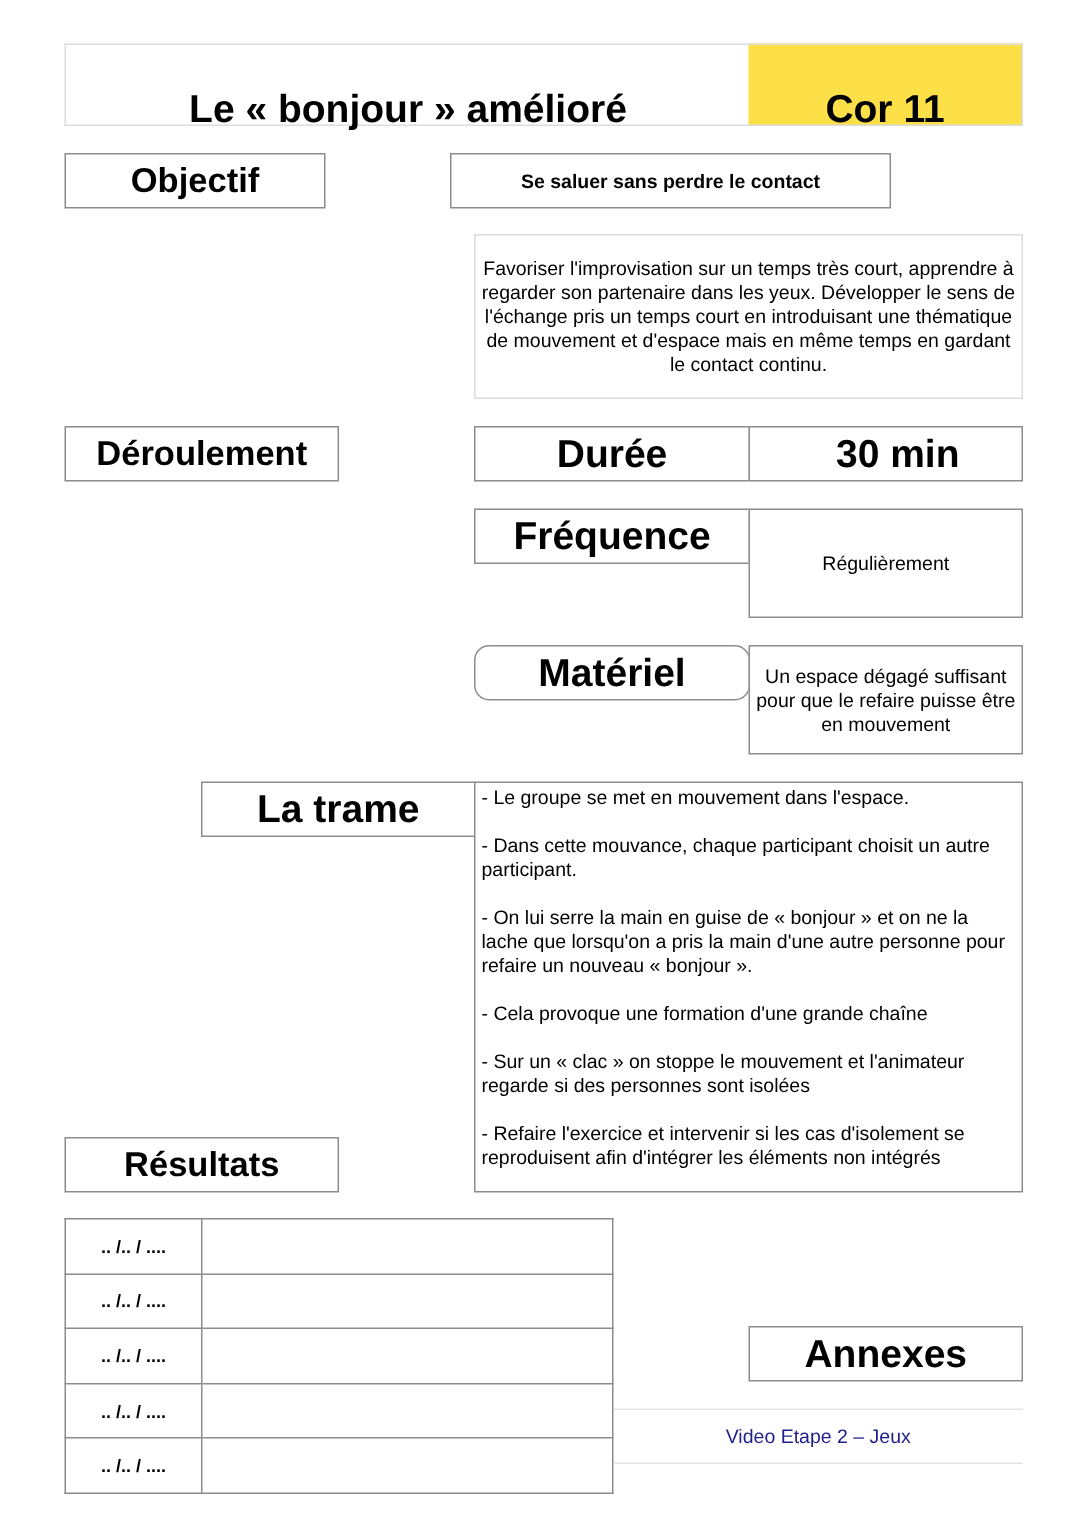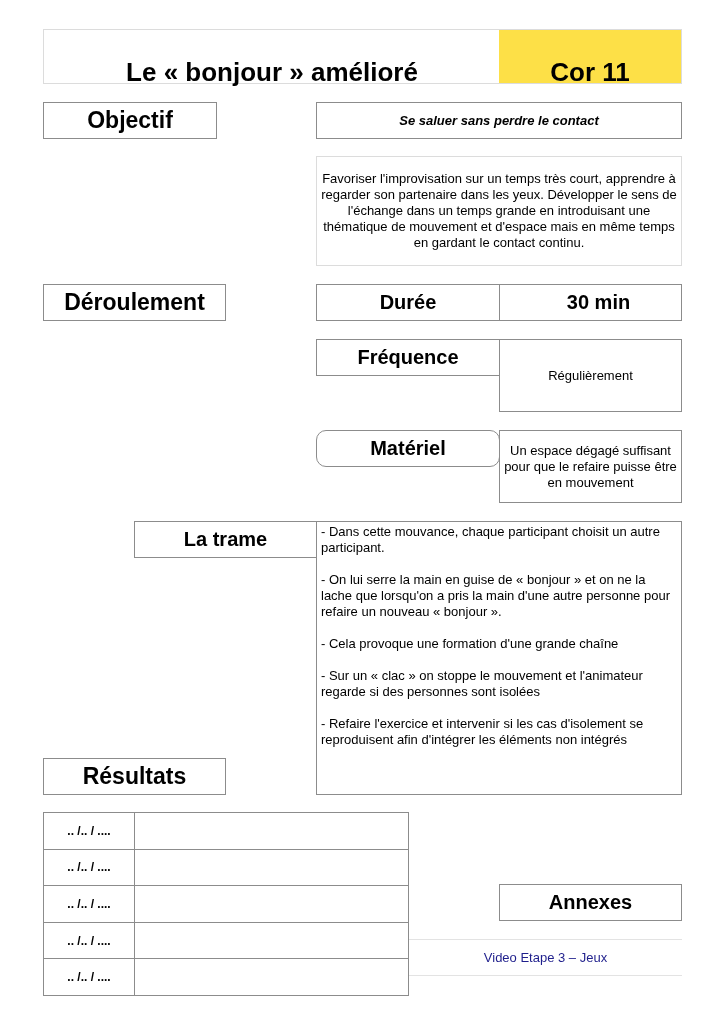--- a/index.html
+++ b/index.html
@@ -3,29 +3,29 @@
   <meta charset="utf-8">
   <style>
     * { box-sizing: border-box; margin: 0; padding: 0; }
     html, body { width: 724px; height: 1024px; background: #ffffff; }
     body { position: relative; font-family: "Liberation Sans", sans-serif; color: #000; overflow: hidden; }
     .abs { position: absolute; }
     .box { border: 1px solid #8c8c8c; background: #fff; display: flex; align-items: center; justify-content: center; text-align: center; }
     .light { border: 1px solid #dcdcdc; }
     .h-title { font-weight: bold; font-size: 26px; margin-top: 32px; }
     .h-sec { font-weight: bold; font-size: 23px; }
-    .h-sub { font-weight: bold; font-size: 20px; }
+    .h-sub { font-weight: bold; font-size: 26px; }
     .small { font-size: 13px; line-height: 16px; }
     .tiny-bold { font-weight: bold; font-size: 13px; }
 
     #title-cell { left: 43px; top: 29px; width: 457px; height: 55px; border-right: none; }
     #code-cell { left: 499px; top: 29px; width: 183px; height: 55px; border: 1px solid #dcdcdc; border-left: none; }
 
     #objectif-label { left: 43px; top: 102px; width: 174px; height: 37px; }
-    #objectif-value { left: 316px; top: 102px; width: 366px; height: 37px; font-style: italic; }
+    #objectif-value { left: 300px; top: 102px; width: 294px; height: 37px; }
     #objectif-desc { left: 316px; top: 156px; width: 366px; height: 110px; padding: 6px 2px; }
 
     #deroulement-label { left: 43px; top: 284px; width: 183px; height: 37px; }
     #duree-label { left: 316px; top: 284px; width: 184px; height: 37px; }
     #duree-value { left: 499px; top: 284px; width: 183px; height: 37px; padding-left: 16px; }
 
     #frequence-label { left: 316px; top: 339px; width: 184px; height: 37px; }
     #frequence-value { left: 499px; top: 339px; width: 183px; height: 73px; }
 
     #materiel-label { left: 316px; top: 430px; width: 184px; height: 37px; border-radius: 10px; }
@@ -56,21 +56,21 @@
   <span class="h-title">Cor 11</span>
 </div>
 
 <div class="abs box" id="objectif-label">
   <span class="h-sec">Objectif</span>
 </div>
 <div class="abs box" id="objectif-value">
   <span class="tiny-bold">Se saluer sans perdre le contact</span>
 </div>
 <div class="abs box light small" id="objectif-desc">
-  <span>Favoriser l'improvisation sur un temps très court, apprendre à regarder son partenaire dans les yeux. Développer le sens de l'échange dans un temps grande en introduisant une thématique de mouvement et d'espace mais en même temps en gardant le contact continu.</span>
+  <span>Favoriser l'improvisation sur un temps très court, apprendre à regarder son partenaire dans les yeux. Développer le sens de l'échange pris un temps court en introduisant une thématique de mouvement et d'espace mais en même temps en gardant le contact continu.</span>
 </div>
 
 <div class="abs box" id="deroulement-label">
   <span class="h-sec">Déroulement</span>
 </div>
 <div class="abs box" id="duree-label">
   <span class="h-sub">Durée</span>
 </div>
 <div class="abs box" id="duree-value">
   <span class="h-sub">30 min</span>
@@ -87,20 +87,21 @@
   <span class="h-sub">Matériel</span>
 </div>
 <div class="abs box small" id="materiel-value">
   <span>Un espace dégagé suffisant pour que le refaire puisse être en mouvement</span>
 </div>
 
 <div class="abs box" id="trame-label">
   <span class="h-sub">La trame</span>
 </div>
 <div class="abs box" id="trame-body">
+  <p>- Le groupe se met en mouvement dans l'espace.</p>
   <p>- Dans cette mouvance, chaque participant choisit un autre participant.</p>
   <p>- On lui serre la main en guise de « bonjour » et on ne la lache que lorsqu'on a pris la main d'une autre personne pour refaire un nouveau « bonjour ».</p>
   <p>- Cela provoque une formation d'une grande chaîne</p>
   <p>- Sur un « clac » on stoppe le mouvement et l'animateur regarde si des personnes sont isolées</p>
   <p>- Refaire l'exercice et intervenir si les cas d'isolement se reproduisent afin d'intégrer les éléments non intégrés</p>
 </div>
 
 <div class="abs box" id="resultats-label">
   <span class="h-sec">Résultats</span>
 </div>
@@ -127,14 +128,14 @@
       <td class="date">.. /.. / ....</td>
       <td></td>
     </tr>
   </tbody>
 </table>
 
 <div class="abs box" id="annexes-label">
   <span class="h-sub">Annexes</span>
 </div>
 <div class="abs" id="annexes-link-row">
-  <a id="annexes-link">Video Etape 3 – Jeux</a>
+  <a id="annexes-link">Video Etape 2 – Jeux</a>
 </div>
 
 </body></html>

